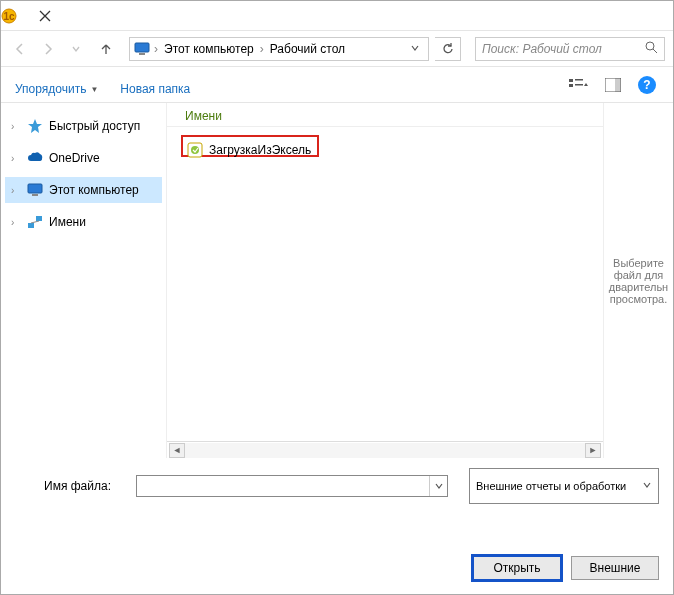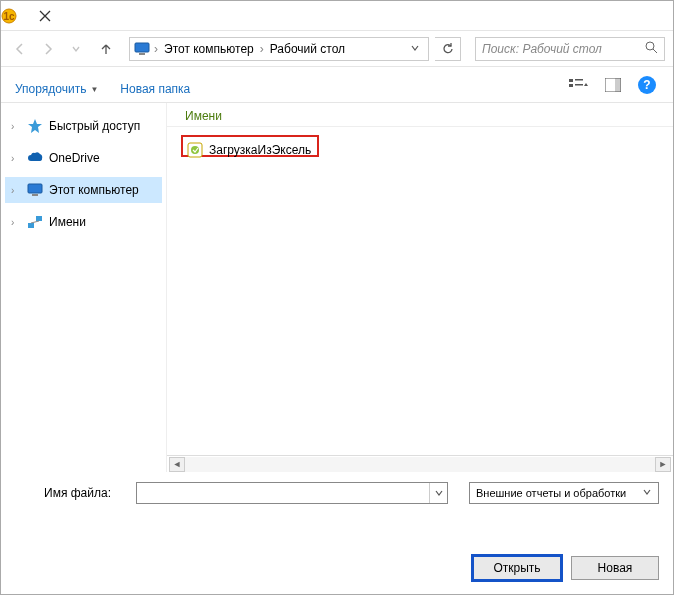--- a/index.html
+++ b/index.html
@@ -47,21 +47,21 @@
 .hscroll .sb-btn { width: 16px; height: 15px; background: #f0f0f0; border: 1px solid #ccc; font-size: 9px; display:flex;align-items:center;justify-content:center;color:#666;cursor:pointer; }
 .hscroll .track { flex:1; height:15px; background:#f5f5f5; }
 
 .preview { width: 70px; display: flex; align-items: center; justify-content: center; text-align: center; font-size: 11px; color: #777; padding: 0 4px; border-left: 1px solid #eee; }
 
 .footer { padding: 10px 14px 14px 14px; display: flex; flex-direction: column; gap: 12px; }
 .row1 { display: flex; align-items: center; gap: 21px; font-size: 12px; }
 .row1 .lbl { width: 100px; text-align: right; padding-right: 4px; }
 .row1 .fname { flex: 1; height: 22px; border: 1px solid #888; display: flex; align-items: center; }
 .row1 .fname .drop2 { margin-left: auto; width: 18px; text-align: center; color: #555; border-left: 1px solid #ccc; height: 100%; display:flex;align-items:center;justify-content:center;cursor:pointer; }
-.row1 .filter { width: 190px; height: 22px; border: 1px solid #888; display: flex; align-items: center; padding: 0 6px; font-size: 11px; cursor:pointer; }
+.row1 .filter { width: 190px; height: 36px; border: 1px solid #888; display: flex; align-items: center; padding: 0 6px; font-size: 11px; cursor:pointer; }
 .row1 .filter .drop2 { margin-left: auto; color: #555; }
 .row2 { display: flex; justify-content: flex-end; gap: 10px; }
 .btn { width: 88px; height: 24px; border: 1px solid #999; background: #e9e9e9; font-size: 12px; display: flex; align-items: center; justify-content: center; cursor: pointer; margin-top: 40px; }
 .btn.primary { outline: 3px solid #1453c8; outline-offset: -1px; }
 </style>
 </head>
 <body>
 
 <div class="titlebar">
   <span class="app-icon">
@@ -209,20 +209,23 @@
         <span>ЗагрузкаИзЭксель</span>
       </div>
     </div>
     <div class="hscroll">
       <span class="sb-btn">◄</span>
       <div class="track"></div>
       <span class="sb-btn">►</span>
     </div>
   </div>
 
+  <div class="preview">
+    <span>Выберите файл для дварительн просмотра.</span>
+  </div>
 </div>
 
 <div class="footer">
   <div class="row1">
     <span class="lbl">Имя файла:</span>
     <div class="fname">
       <span style="flex:1"></span>
       <span class="drop2">
           <svg width="10" height="10" viewBox="0 0 10 10">
             <path d="M2 3 L5 7 L8 3" stroke="#555" stroke-width="1.2" fill="none"></path>
@@ -231,15 +234,15 @@
     </div>
     <div class="filter">
       <span>Внешние отчеты и обработки</span>
       <span class="drop2"><svg width="10" height="10" viewBox="0 0 10 10">
             <path d="M2 3 L5 7 L8 3" stroke="#555" stroke-width="1.2" fill="none"></path>
           </svg></span>
     </div>
   </div>
   <div class="row2">
     <div class="btn primary">Открыть</div>
-    <div class="btn">Новая</div>
+    <div class="btn">Внешние</div>
   </div>
 </div>
 
 </body></html>

